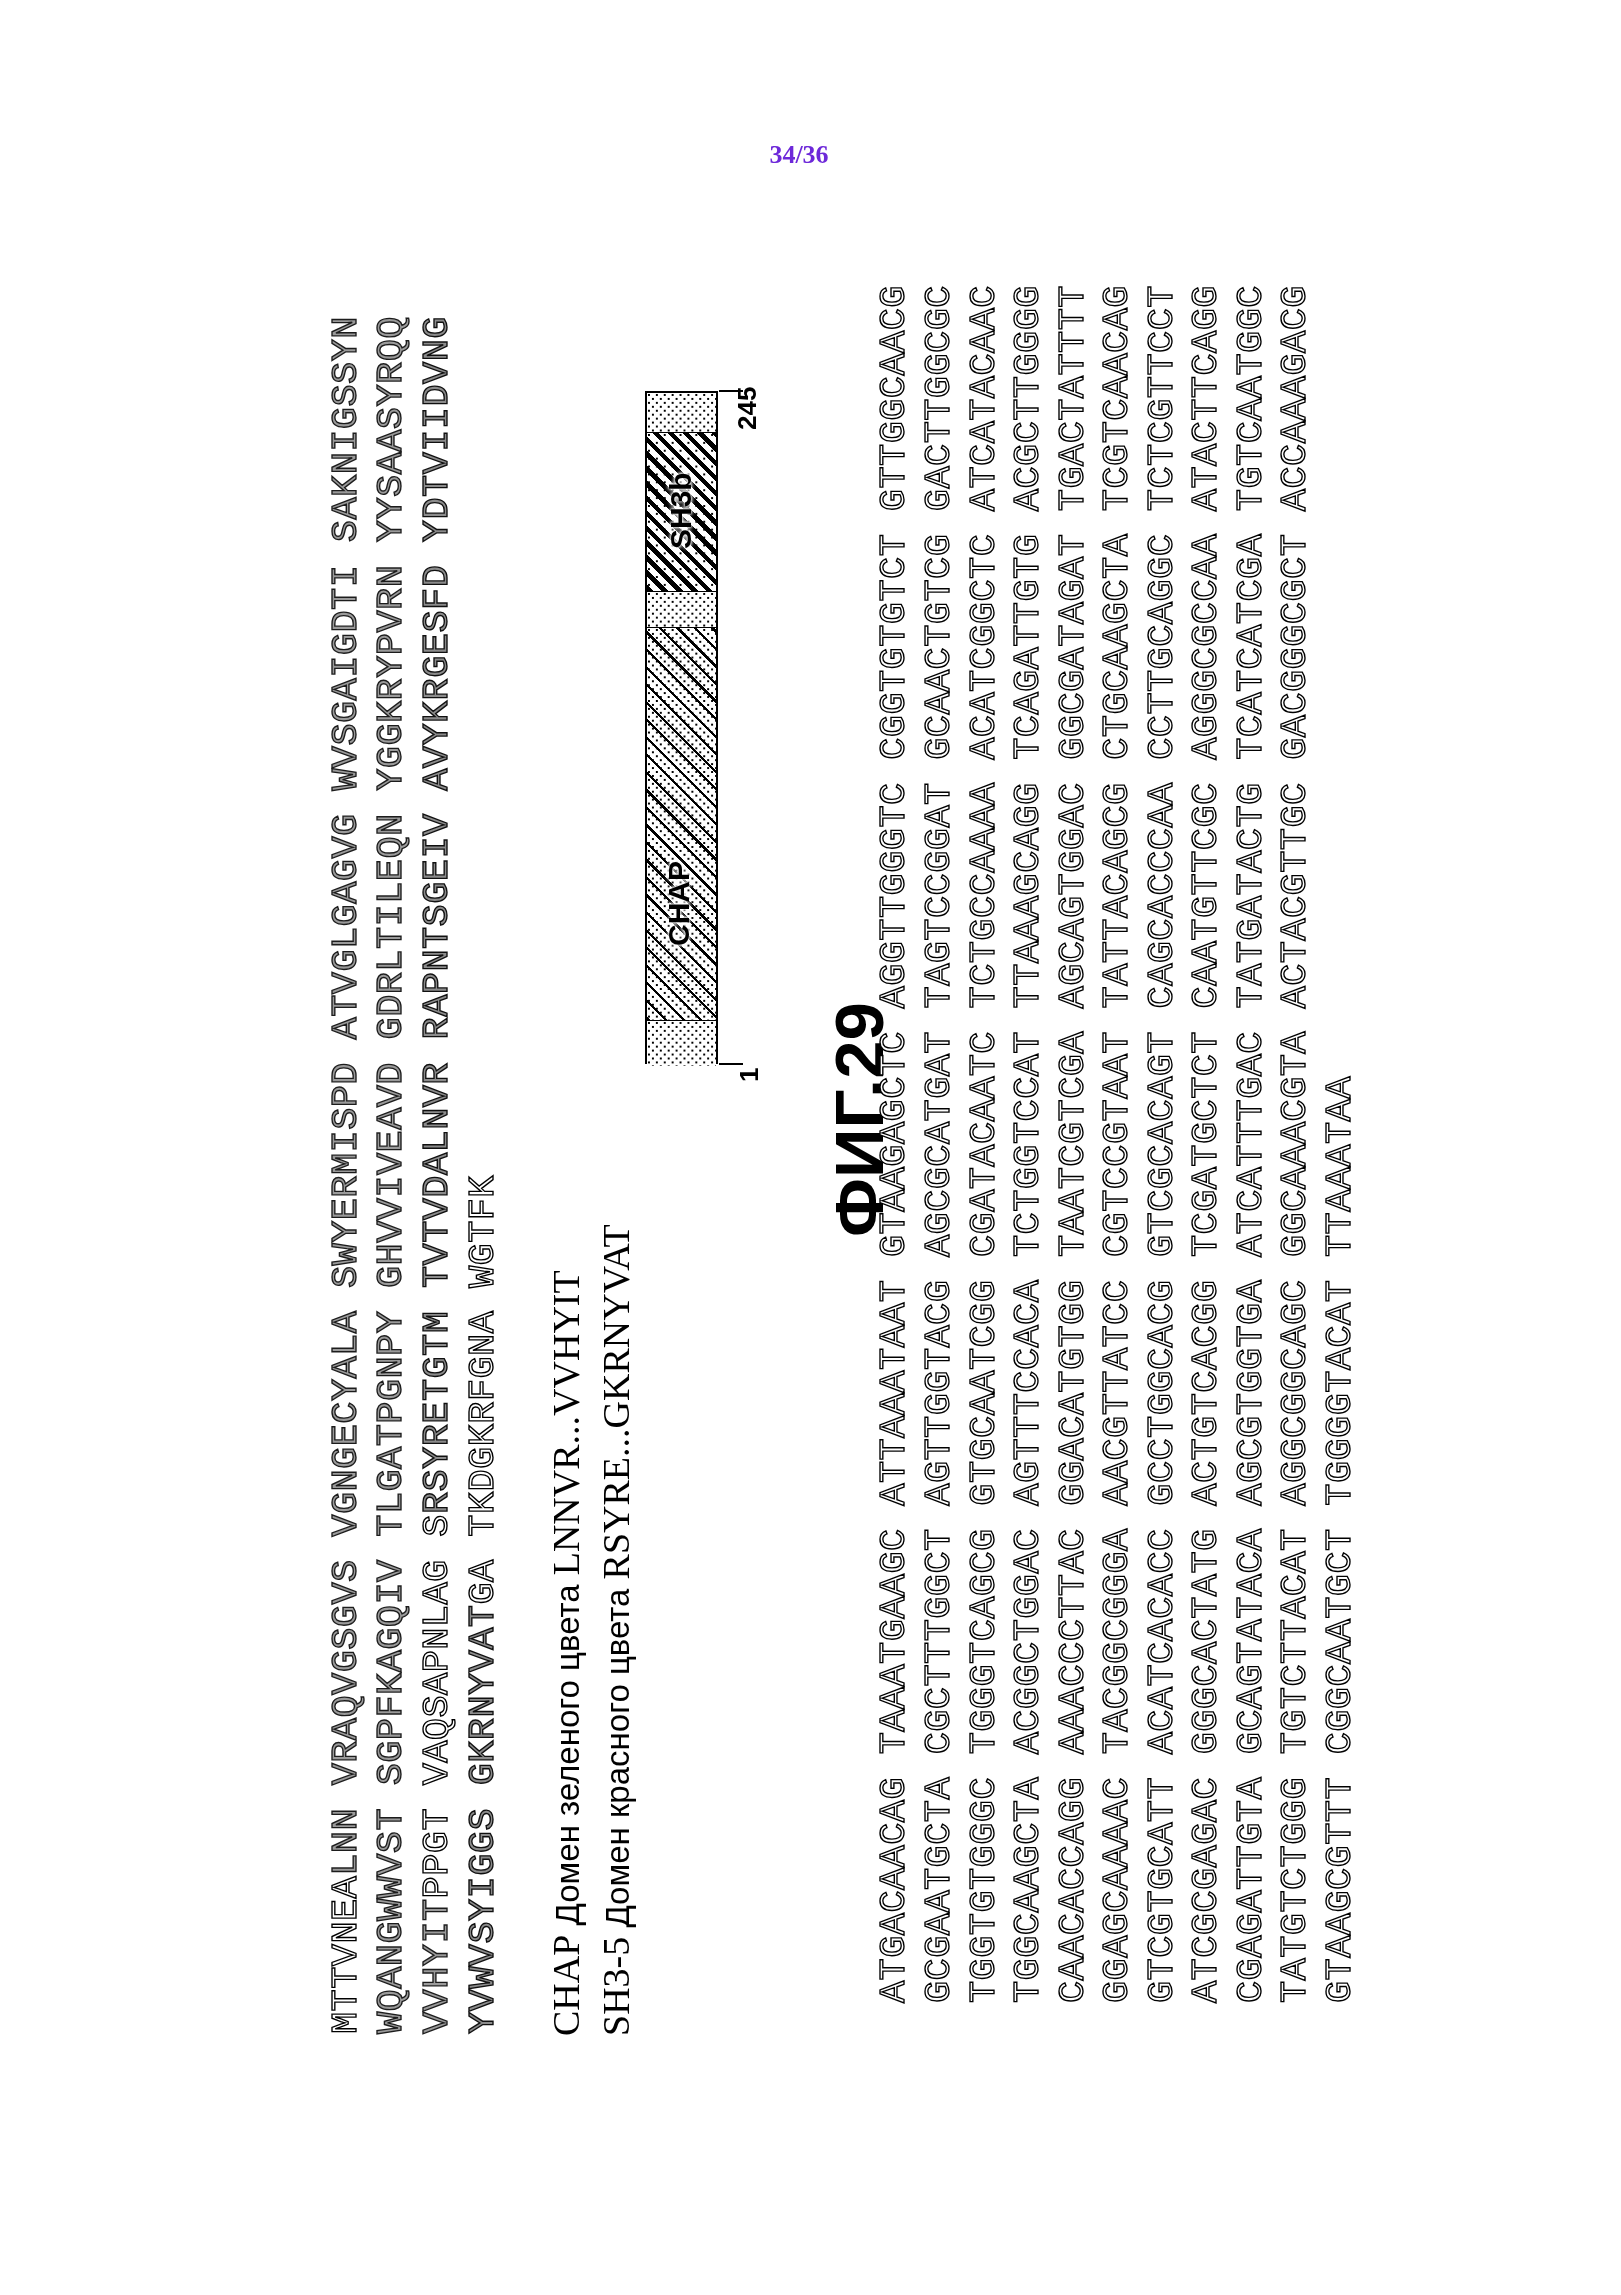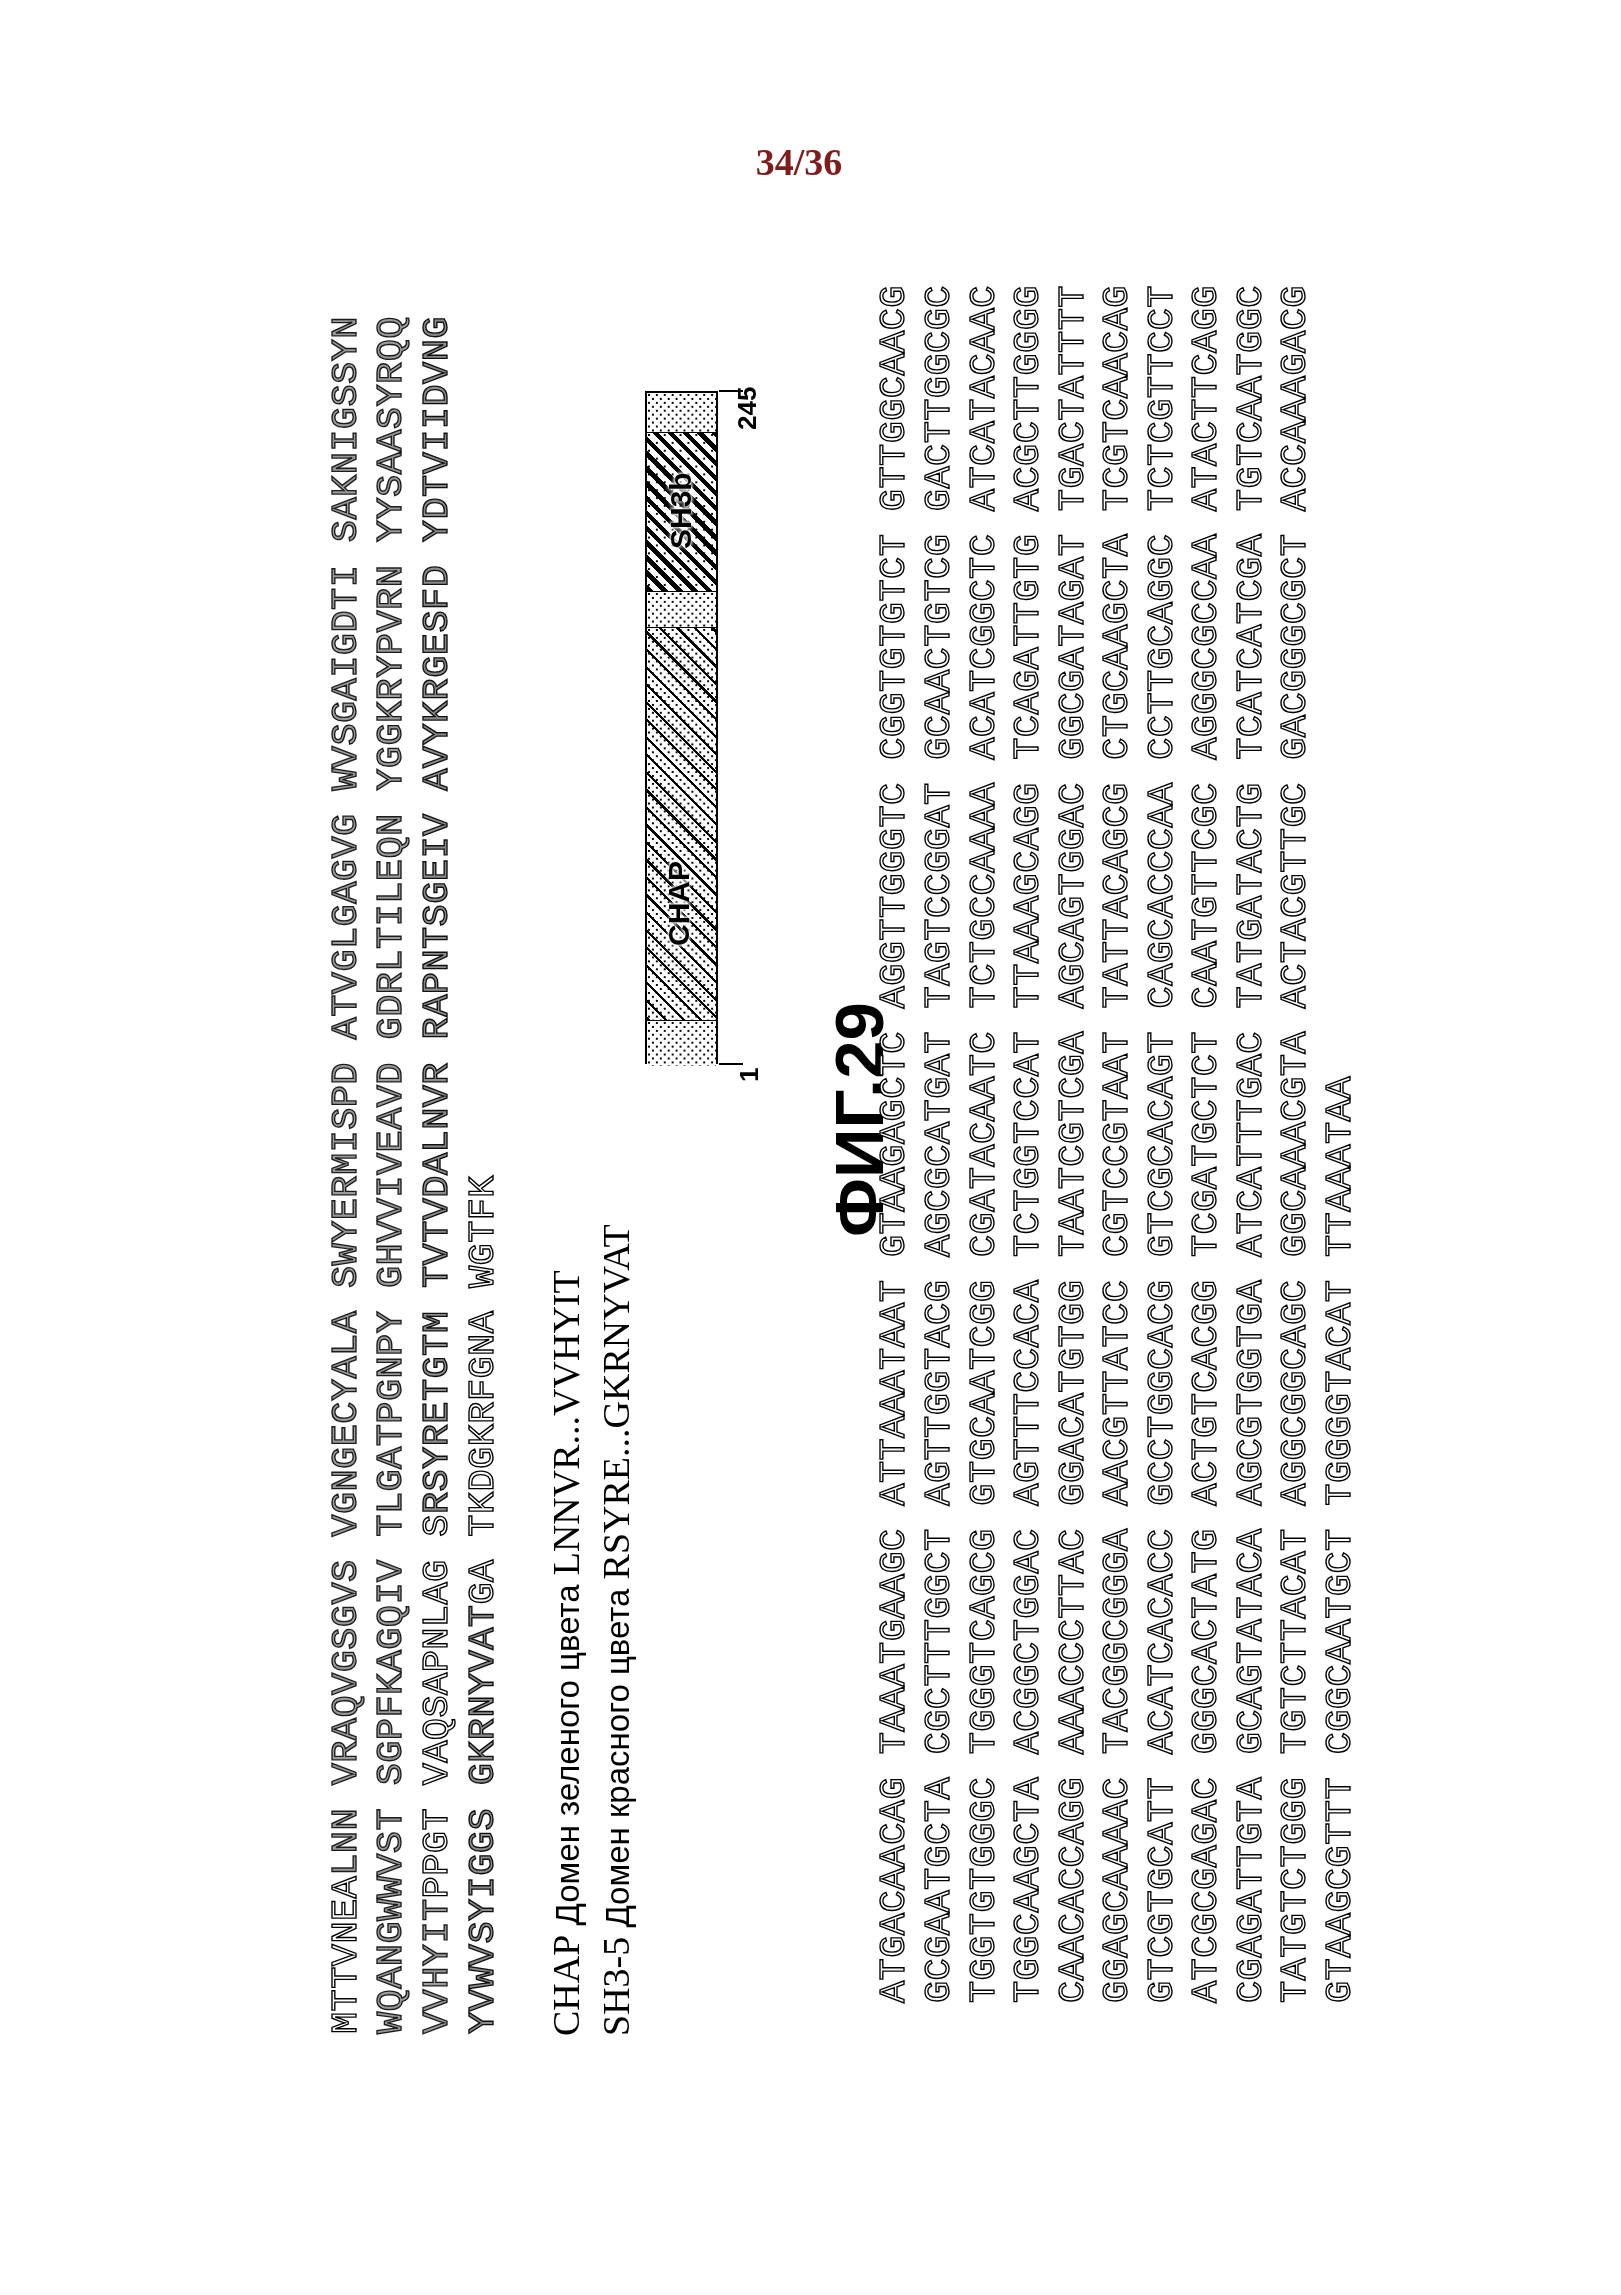--- a/index.html
+++ b/index.html
@@ -6,21 +6,21 @@
   #sheet{position:relative;width:1621px;height:2295px;background:#ffffff;overflow:hidden;
          font-family:"Liberation Sans",sans-serif;}
   
   .rot{position:absolute;transform:rotate(-90deg);transform-origin:0 0;white-space:pre;}
   .mono{font-family:"Liberation Mono",monospace;font-size:37px;line-height:33px;letter-spacing:0.4px;}
   .outline{color:#ffffff;-webkit-text-stroke:1.4px #000000;}
   .seg-plain{color:#ffffff;-webkit-text-stroke:1.4px #000000;}
   .seg-green{color:#9a9a9a;-webkit-text-stroke:1.4px #1c1c1c;}
   .seg-red{color:#8b8b8b;-webkit-text-stroke:1.4px #101010;}
   .page-num{position:absolute;left:737px;top:140px;width:124px;text-align:center;
-            font-family:"Liberation Serif",serif;font-weight:bold;font-size:38px;color:#7f1d1d;}
+            font-family:"Liberation Serif",serif;font-weight:bold;font-size:26px;color:#6d28d9;}
   .fig-title{font-family:"Liberation Sans",sans-serif;font-weight:bold;font-size:69px;line-height:56px;color:#000;}
   .lg{line-height:31px;}
   .lg-name,.lg-seq{font-family:"Liberation Serif",serif;font-size:38px;color:#000;}
   .lg-ru{font-family:"Liberation Sans",sans-serif;font-size:33px;color:#000;}
   
   .bar{position:absolute;left:645px;top:391px;width:73px;height:673px;border:2px solid #000;
        box-sizing:border-box;background:#fff;}
   .seg{width:100%;box-sizing:border-box;}
   .seg+.seg{border-top:1.3px solid #000;}
   .pat-dot{background-color:#fff;

